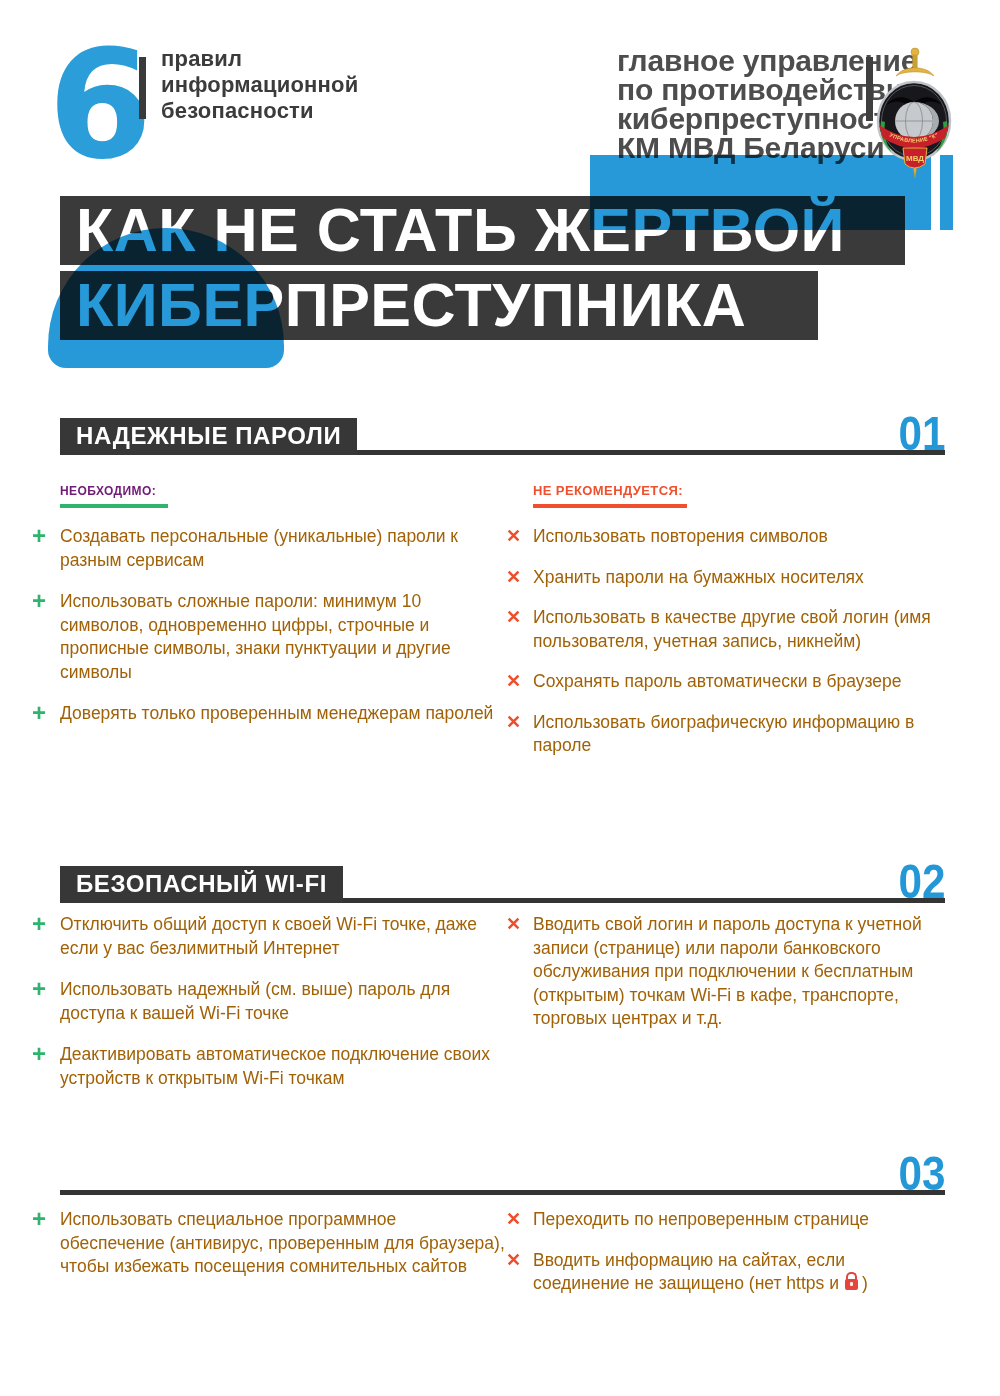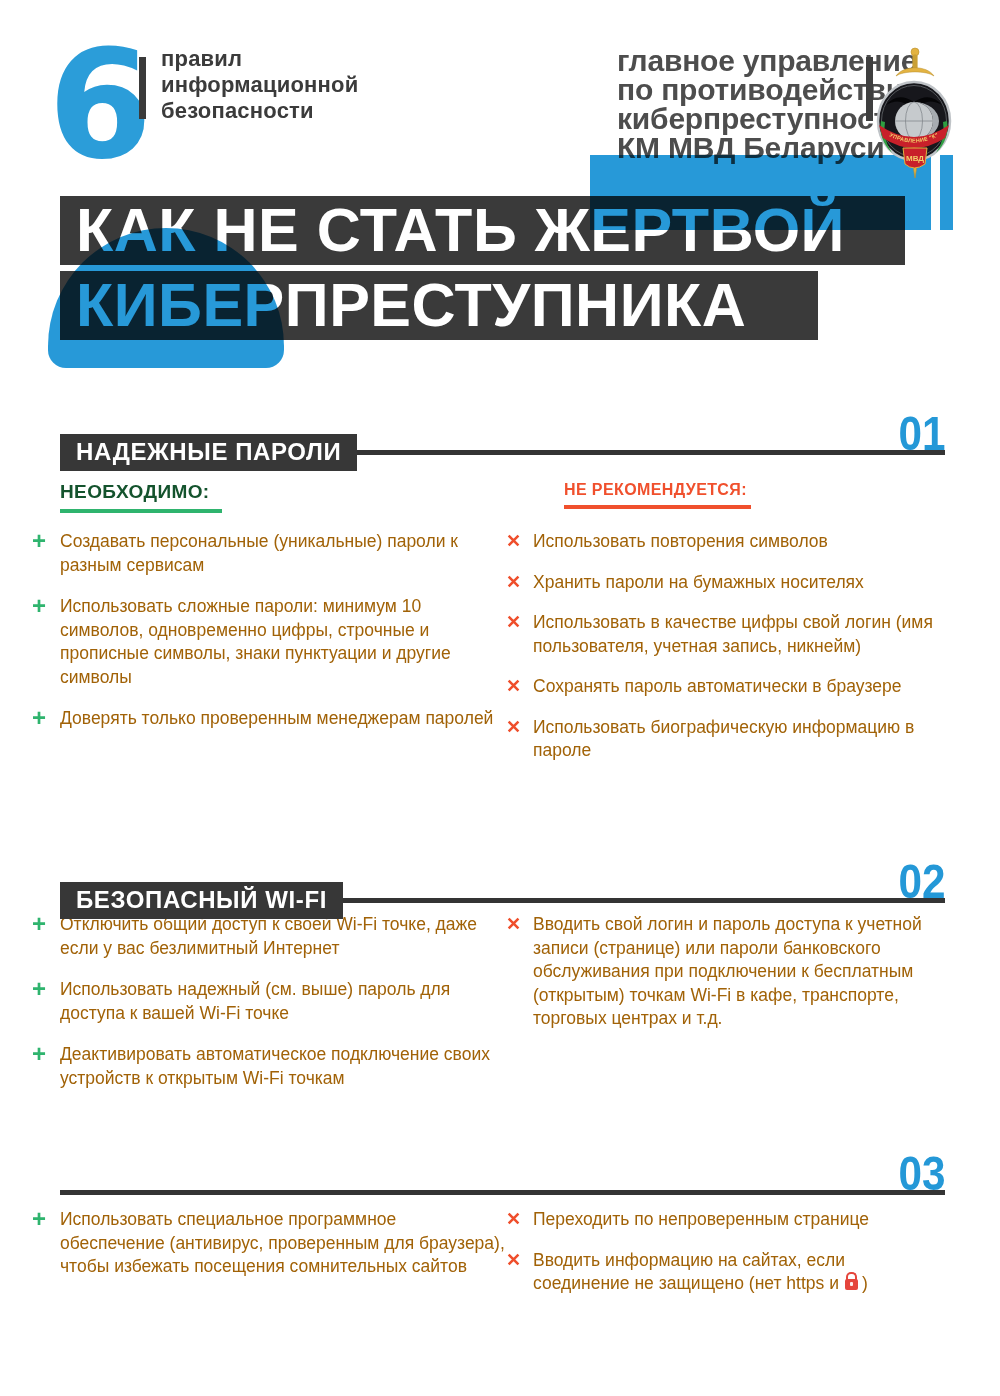--- a/index.html
+++ b/index.html
@@ -31,31 +31,31 @@
   .decor-circle { left:48px; top:228px; width:236px; height:140px;
     border-radius:118px 118px 18px 18px; }
 
   
   .section { position:absolute; left:32px; width:913px; }
   .s1 { top:418px; } .s2 { top:866px; } .s3 { top:1158px; }
 
   .sec-header { position:relative; height:37px; padding-left:28px; }
   .sec-line { position:absolute; left:28px; right:0; bottom:0; height:5px; background:#343434; z-index:1; }
   .sec-box { position:relative; z-index:2; display:inline-block; background:#373737; color:#fff;
-    font-size:24px; font-weight:bold; letter-spacing:0.6px; line-height:24px; padding:6px 16px 7px;margin-top:16px; }
+    font-size:24px; font-weight:bold; letter-spacing:0.6px; line-height:24px; padding:6px 16px 7px; }
   .sec-num { position:absolute; right:0; top:-8px; z-index:3; color:#2498d7; font-weight:bold;
     font-size:48px; line-height:48px; transform:scaleX(0.88); transform-origin:right center; }
 
   .labels-row { display:flex; margin-top:26px; }
   .labels-row .cell { padding-left:28px; }
   .cell-do { width:473px; } .cell-dont { width:440px; }
-  .do-label { display:inline-block; color:#14532d; font-size:19px; font-weight:bold;
+  .do-label { display:inline-block; color:#701a75; font-size:12px; font-weight:bold;
     letter-spacing:0.4px; padding:0 12px 6px 0; border-bottom:4px solid #2fb46e; }
-  .dont-label { display:inline-block; color:#f0502d; font-size:16px; font-weight:bold;
-    letter-spacing:0.4px; padding:0 4px 6px 0; border-bottom:4px solid #f0502d;margin-left:31px; }
+  .dont-label { display:inline-block; color:#f0502d; font-size:13px; font-weight:bold;
+    letter-spacing:0.4px; padding:0 4px 6px 0; border-bottom:4px solid #f0502d; }
 
   .cols { display:flex; margin-top:17px; }
   .col-do { width:473px; } .col-dont { width:440px; }
   .item { display:flex; margin-bottom:18px; }
   .item-dont { margin-bottom:17px; }
   .marker { flex:0 0 28px; }
   .plus  { color:#2fb46e; font-weight:bold; font-size:24px; line-height:22px; }
   .cross { color:#ef4e2b; font-weight:bold; font-size:18px; line-height:23px; padding-left:1px; }
   .item-text { flex:1; font-size:17.5px; line-height:23.5px; color:#a16207; }
 
@@ -154,21 +154,21 @@
       <div class="item item-dont">
         <span class="marker cross">✕</span>
         <div class="item-text">Использовать повторения символов</div>
       </div>
       <div class="item item-dont">
         <span class="marker cross">✕</span>
         <div class="item-text">Хранить пароли на бумажных носителях</div>
       </div>
       <div class="item item-dont">
         <span class="marker cross">✕</span>
-        <div class="item-text">Использовать в качестве цифры свой логин (имя пользователя, учетная запись, никнейм)</div>
+        <div class="item-text">Использовать в качестве другие свой логин (имя пользователя, учетная запись, никнейм)</div>
       </div>
       <div class="item item-dont">
         <span class="marker cross">✕</span>
         <div class="item-text">Сохранять пароль автоматически в браузере</div>
       </div>
       <div class="item item-dont">
         <span class="marker cross">✕</span>
         <div class="item-text">Использовать биографическую информацию в пароле</div>
       </div>
     </div>

